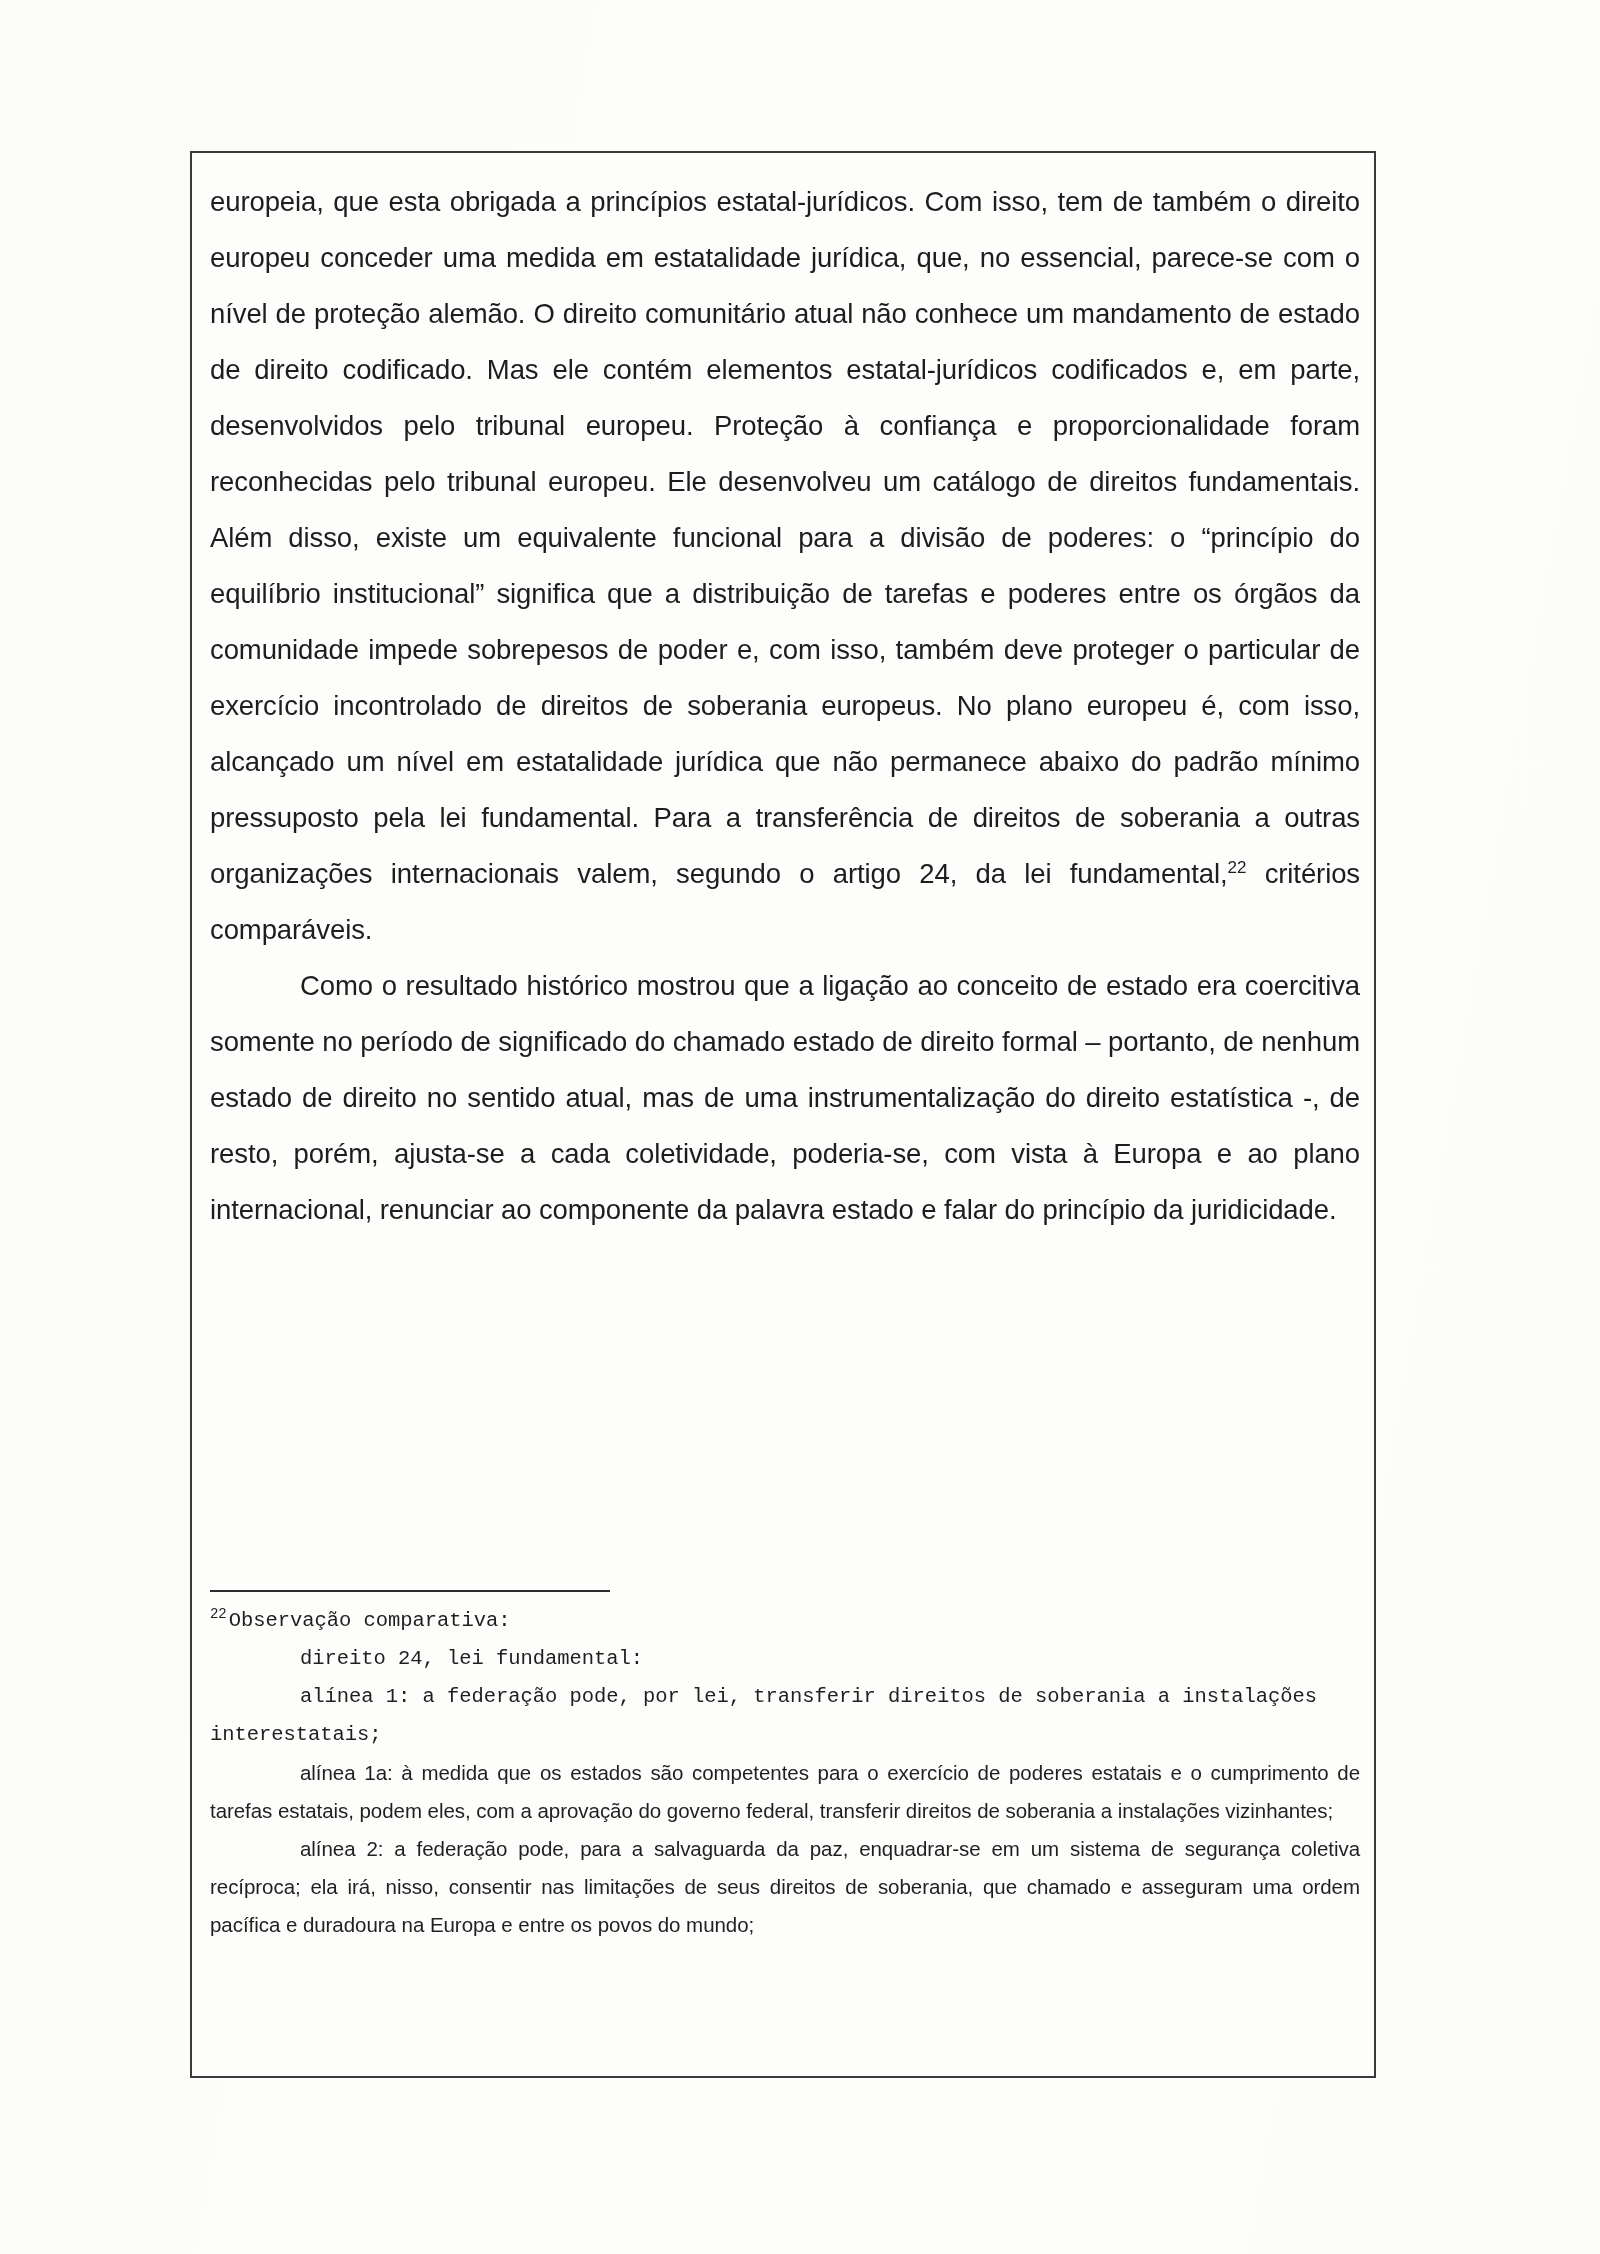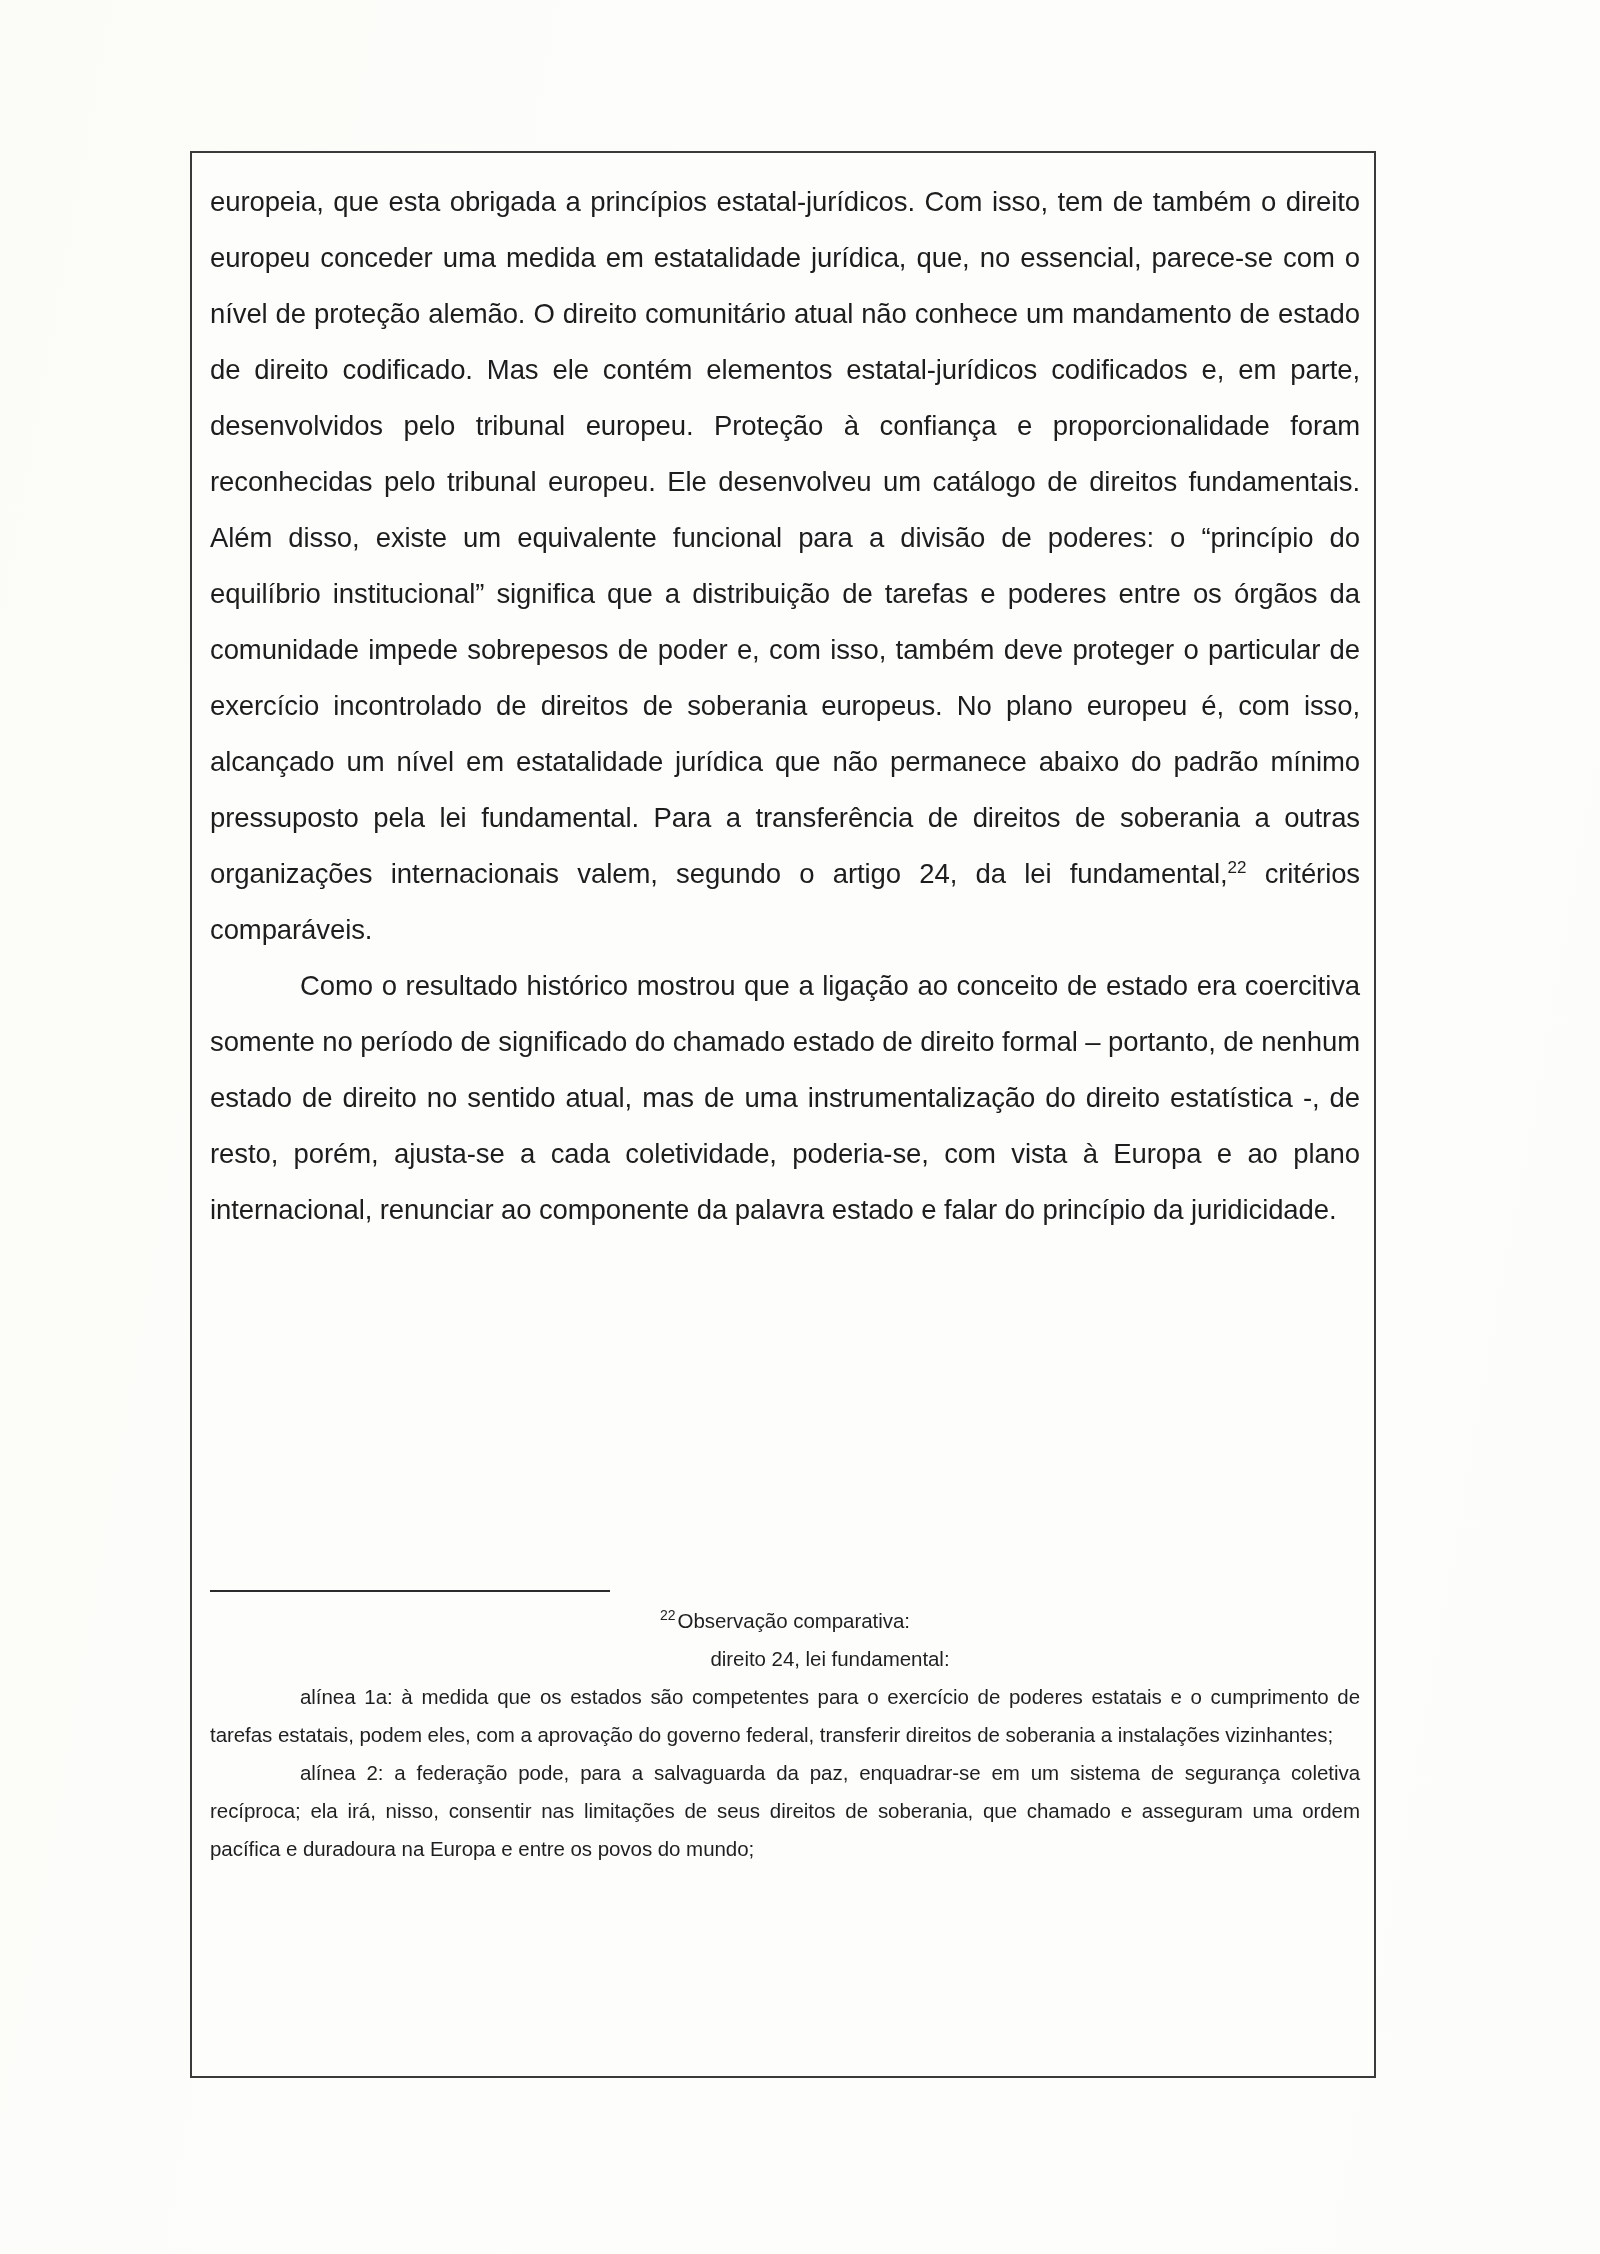--- a/index.html
+++ b/index.html
@@ -96,21 +96,22 @@
     color: #1f1f1f;
     text-align: justify;
     text-justify: inter-word;
     margin: 0;
     letter-spacing: -0.05px;
   }
   .fn-text.indented {
     text-indent: 90px;
   }
   .fn-text.no-justify {
-    text-align: center;
+    text-align: left;
+    font-family: Liberation Mono, monospace;
   }
   sup.fnnum {
     font-size: 14px;
     vertical-align: super;
     line-height: 0;
     margin-right: 2px;
   }
 
   
   .speck {
@@ -143,20 +144,21 @@
   </div>
 
   <div id="footnote-block">
 
     <div id="footnote-rule"></div>
 
     <p class="fn-text no-justify"><sup class="fnnum">22</sup><span>Observação comparativa:</span></p>
 
     <p class="fn-text indented no-justify">direito 24, lei fundamental:</p>
 
+    <p class="fn-text indented no-justify">alínea 1: a federação pode, por lei, transferir direitos de soberania a instalações interestatais;</p>
 
     <p class="fn-text indented">alínea 1a: à medida que os estados são competentes para o exercício de poderes estatais e o cumprimento de tarefas estatais, podem eles, com a aprovação do governo federal, transferir direitos de soberania a instalações vizinhantes;</p>
 
     <p class="fn-text indented">alínea 2: a federação pode, para a salvaguarda da paz, enquadrar-se em um sistema de segurança coletiva recíproca; ela irá, nisso, consentir nas limitações de seus direitos de soberania, que chamado e asseguram uma ordem pacífica e duradoura na Europa e entre os povos do mundo;</p>
 
 
   </div>
 </div>
 
 </body></html>

